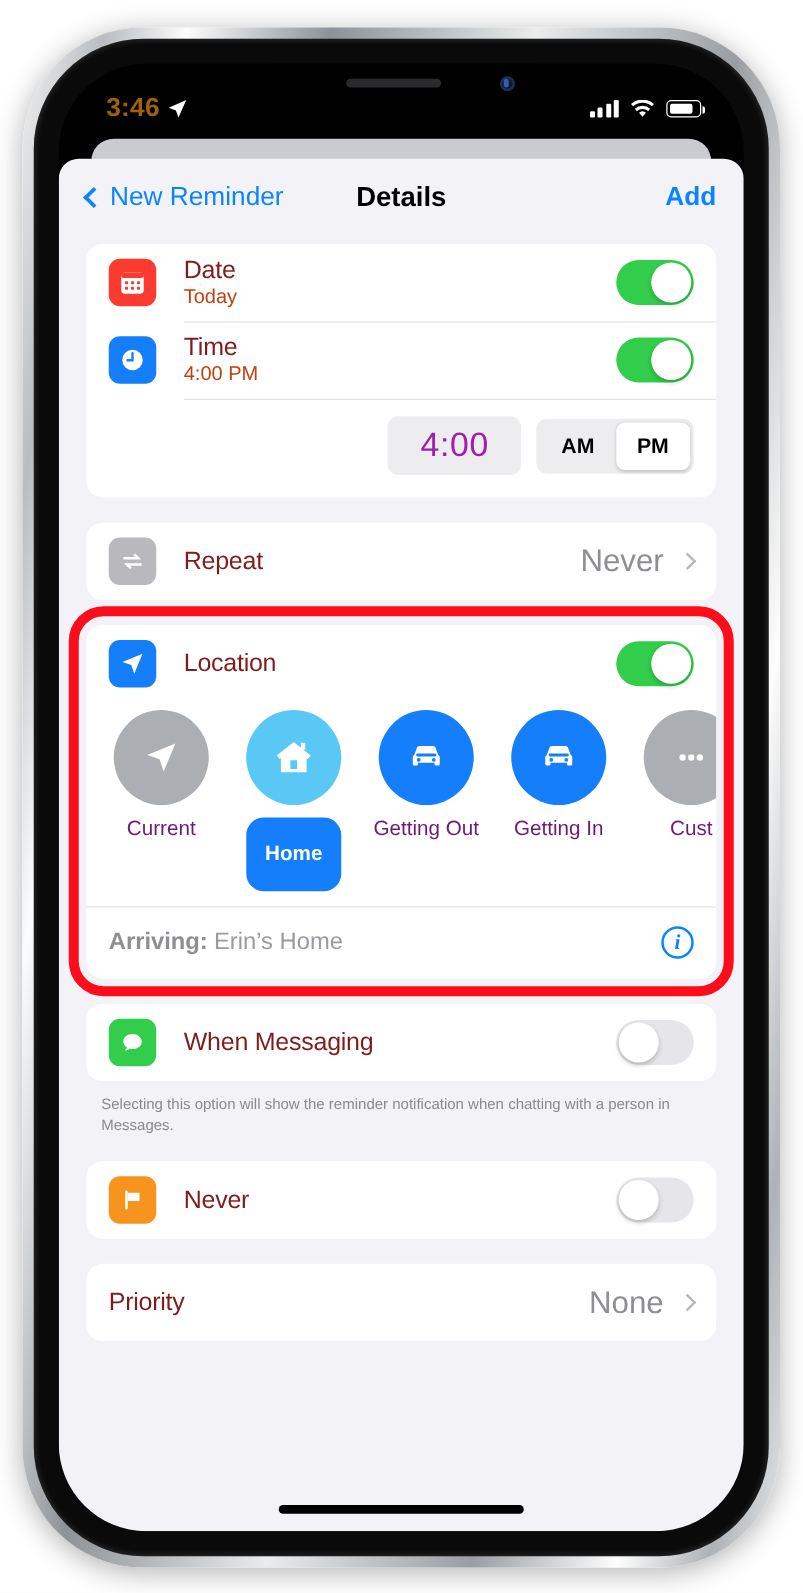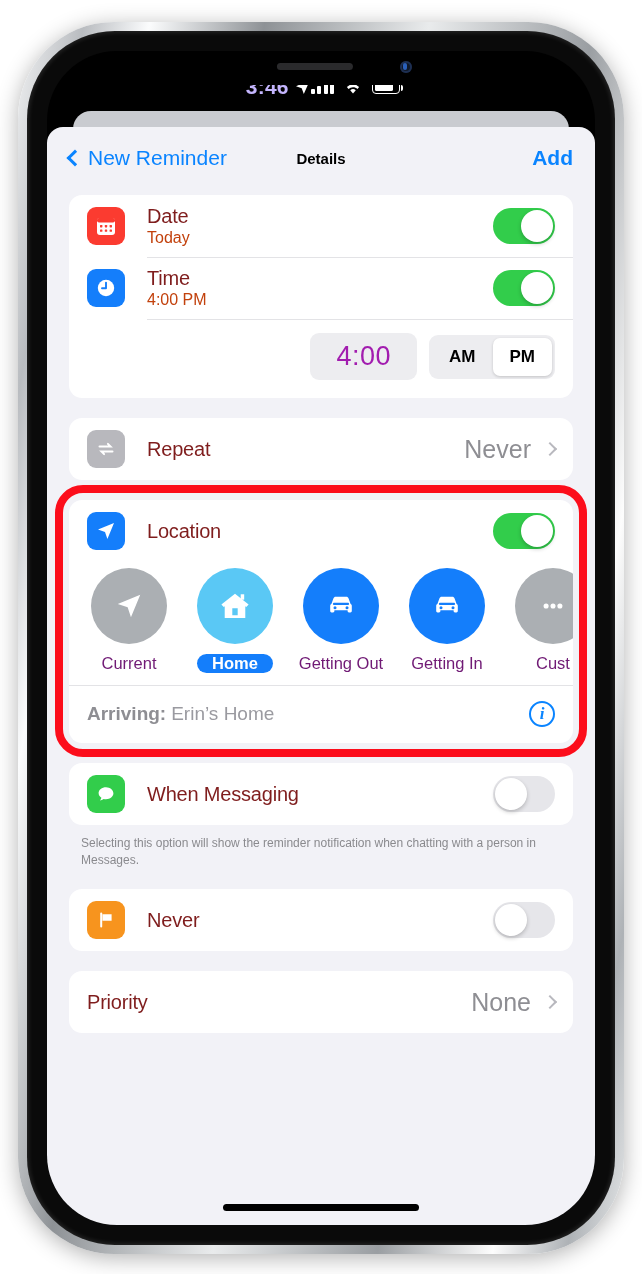--- a/index.html
+++ b/index.html
@@ -54,22 +54,22 @@
     border-radius: 50%; background: #101826;
     box-shadow: inset 0 0 0 2px #1d2f52;
   }
   .notch-cam::after {
     content: ""; position: absolute; left: 3px; top: 2px;
     width: 4px; height: 7px; border-radius: 2px; background: #2a5fb8;
   }
 
   .statusbar {
     position: absolute; left: 0; top: 0; width: 100%; height: 58px;
-    display: flex; align-items: center; justify-content: center;
-    padding: 14px 34px 0 38px; color: #c4b5fd; z-index: 5;
+    display: flex; align-items: center; justify-content: space-between;
+    padding: 14px 34px 0 38px; color: #a16207; z-index: 5;
   }
   .sb-time { font-size: 21px; font-weight: 700; letter-spacing: .2px;
              display: flex; align-items: center; gap: 6px; }
   .sb-right { display: flex; align-items: center; gap: 9px; }
   .bars { display: flex; align-items: flex-end; gap: 2.5px; height: 14px; }
   .bars i { width: 4px; background: #fff; border-radius: 1px; display: block; }
   .bars i:nth-child(1){ height: 5px; }
   .bars i:nth-child(2){ height: 8px; }
   .bars i:nth-child(3){ height: 11px; }
   .bars i:nth-child(4){ height: 14px; background: #fff; }
@@ -93,21 +93,21 @@
   .navbar {
     height: 62px; flex: 0 0 auto; position: relative;
     display: flex; align-items: center; padding: 0 22px;
   }
   .nav-back { display: flex; align-items: center; gap: 5px; color: #0a84ff;
               font-size: 21px; cursor: pointer; }
   .chev-left { width: 12px; height: 12px; border-left: 3.2px solid #0a84ff;
                border-bottom: 3.2px solid #0a84ff; transform: rotate(45deg);
                margin-right: 2px; }
   .nav-title { position: absolute; left: 0; right: 0; text-align: center;
-               font-size: 15px; font-weight: 700; color: #000; pointer-events: none; }
+               font-size: 22px; font-weight: 700; color: #000; pointer-events: none; }
   .nav-add { margin-left: auto; color: #0a84ff; font-size: 21px; font-weight: 700;
              cursor: pointer; z-index: 2; }
 
   .content { flex: 1 1 auto; padding: 6px 22px 0; overflow: hidden; }
 
   
   .card { background: #fff; border-radius: 13px; margin-bottom: 20px; overflow: hidden; }
   .row { display: flex; align-items: center; min-height: 62px; padding: 0 18px; position: relative; }
   .row + .row::before {
     content: ""; position: absolute; left: 78px; right: 0; top: 0; height: 1px; background: #e3e3e6;
@@ -152,21 +152,21 @@
     border: 8px solid #fc0d1b; border-radius: 28px; pointer-events: none; z-index: 4;
   }
   .loc-card { background: #fff; border-radius: 13px; overflow: hidden; position: relative; z-index: 3; }
   .loc-options { display: flex; gap: 22px; padding: 6px 0 12px 18px; overflow: hidden; }
   .opt { flex: 0 0 auto; width: 84px; display: flex; flex-direction: column;
          align-items: center; gap: 10px; cursor: pointer; }
   .opt-circle { width: 76px; height: 76px; border-radius: 50%;
                 display: flex; align-items: center; justify-content: center; }
   .opt-label { font-size: 16.5px; color: #701a75; white-space: nowrap; }
   .opt-label.pill { background: #147efb; color: #fff; font-weight: 600;
-                    border-radius: 14px; padding: 0 15px; }
+                    border-radius: 14px; padding: 20px 15px; }
   .arriving { display: flex; align-items: center; padding: 0 18px; min-height: 58px;
               position: relative; }
   .arriving::before { content:""; position:absolute; left:0; right:0; top:0;
                       height:1px; background:#e3e3e6; }
   .arriving .lbl { font-size: 19px; color: #8e8e93; font-weight: 700; }
   .arriving .val { font-size: 19px; color: #9a9aa0; margin-left: 5px; }
   .info-i { margin-left: auto; width: 26px; height: 26px; border-radius: 50%;
             border: 2px solid #0a84ff; color: #0a84ff; font-size: 17px;
             font-weight: 700; font-style: italic; display: flex;
             align-items: center; justify-content: center; cursor: pointer;

